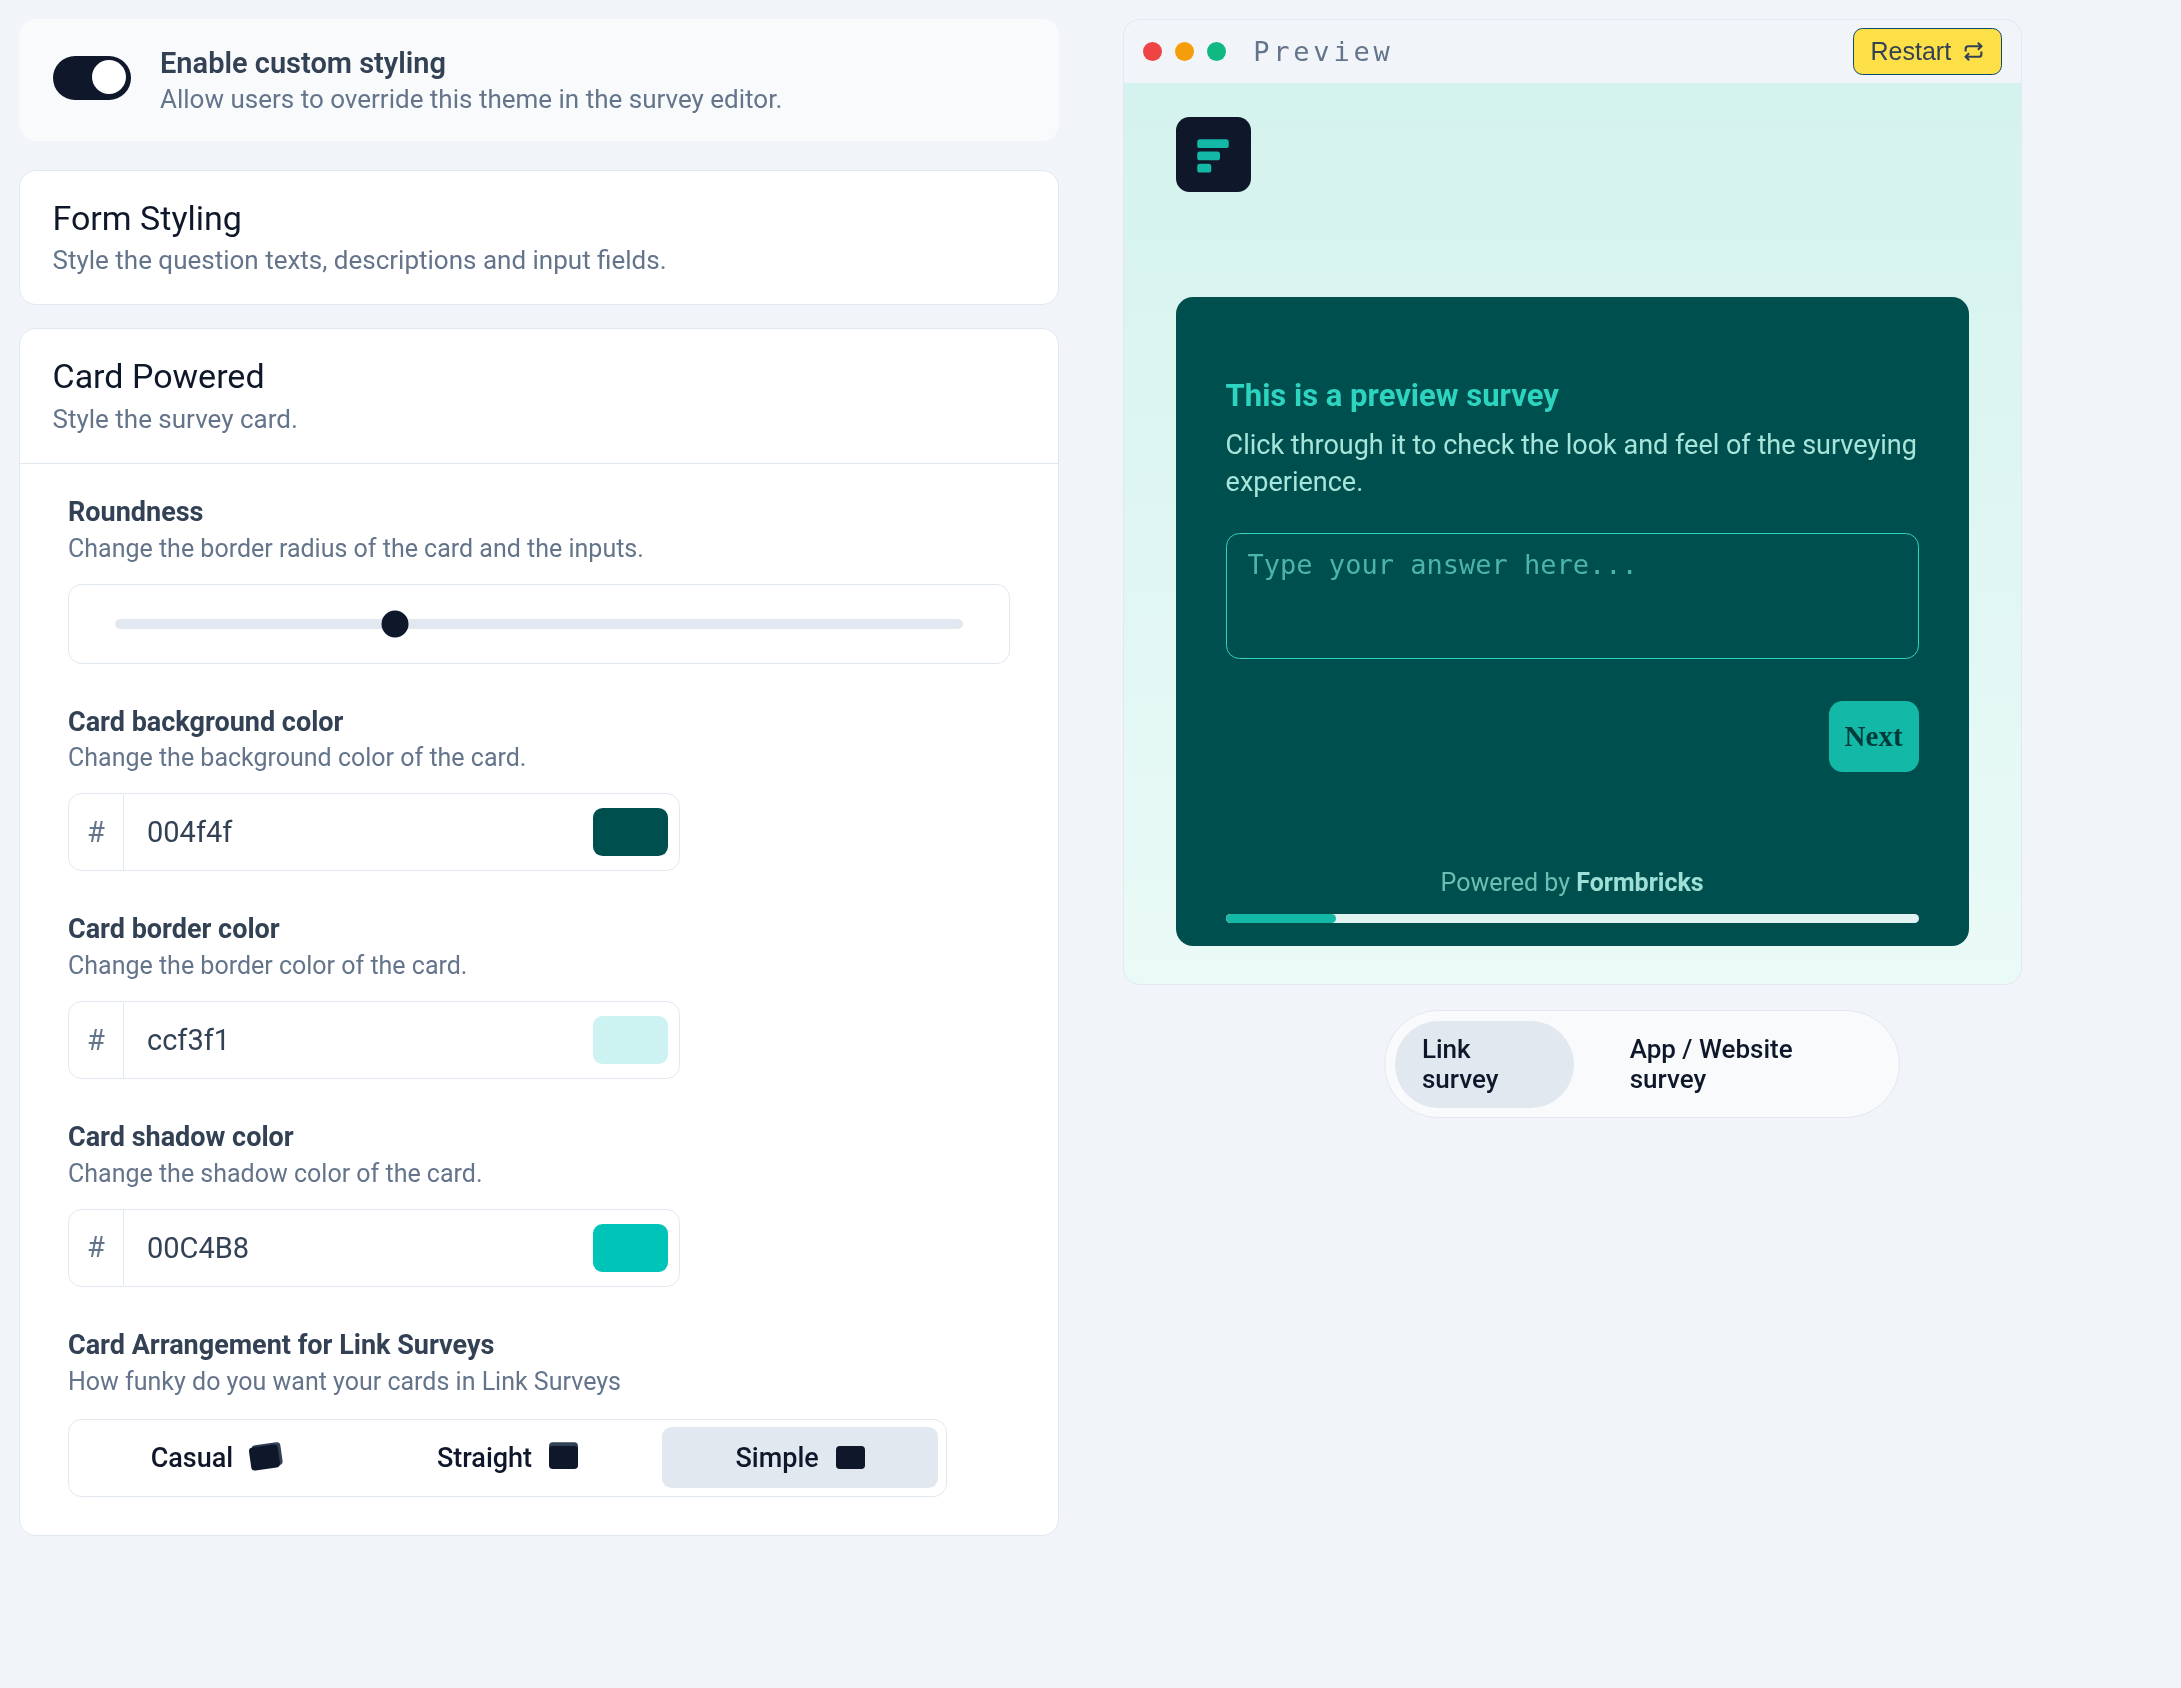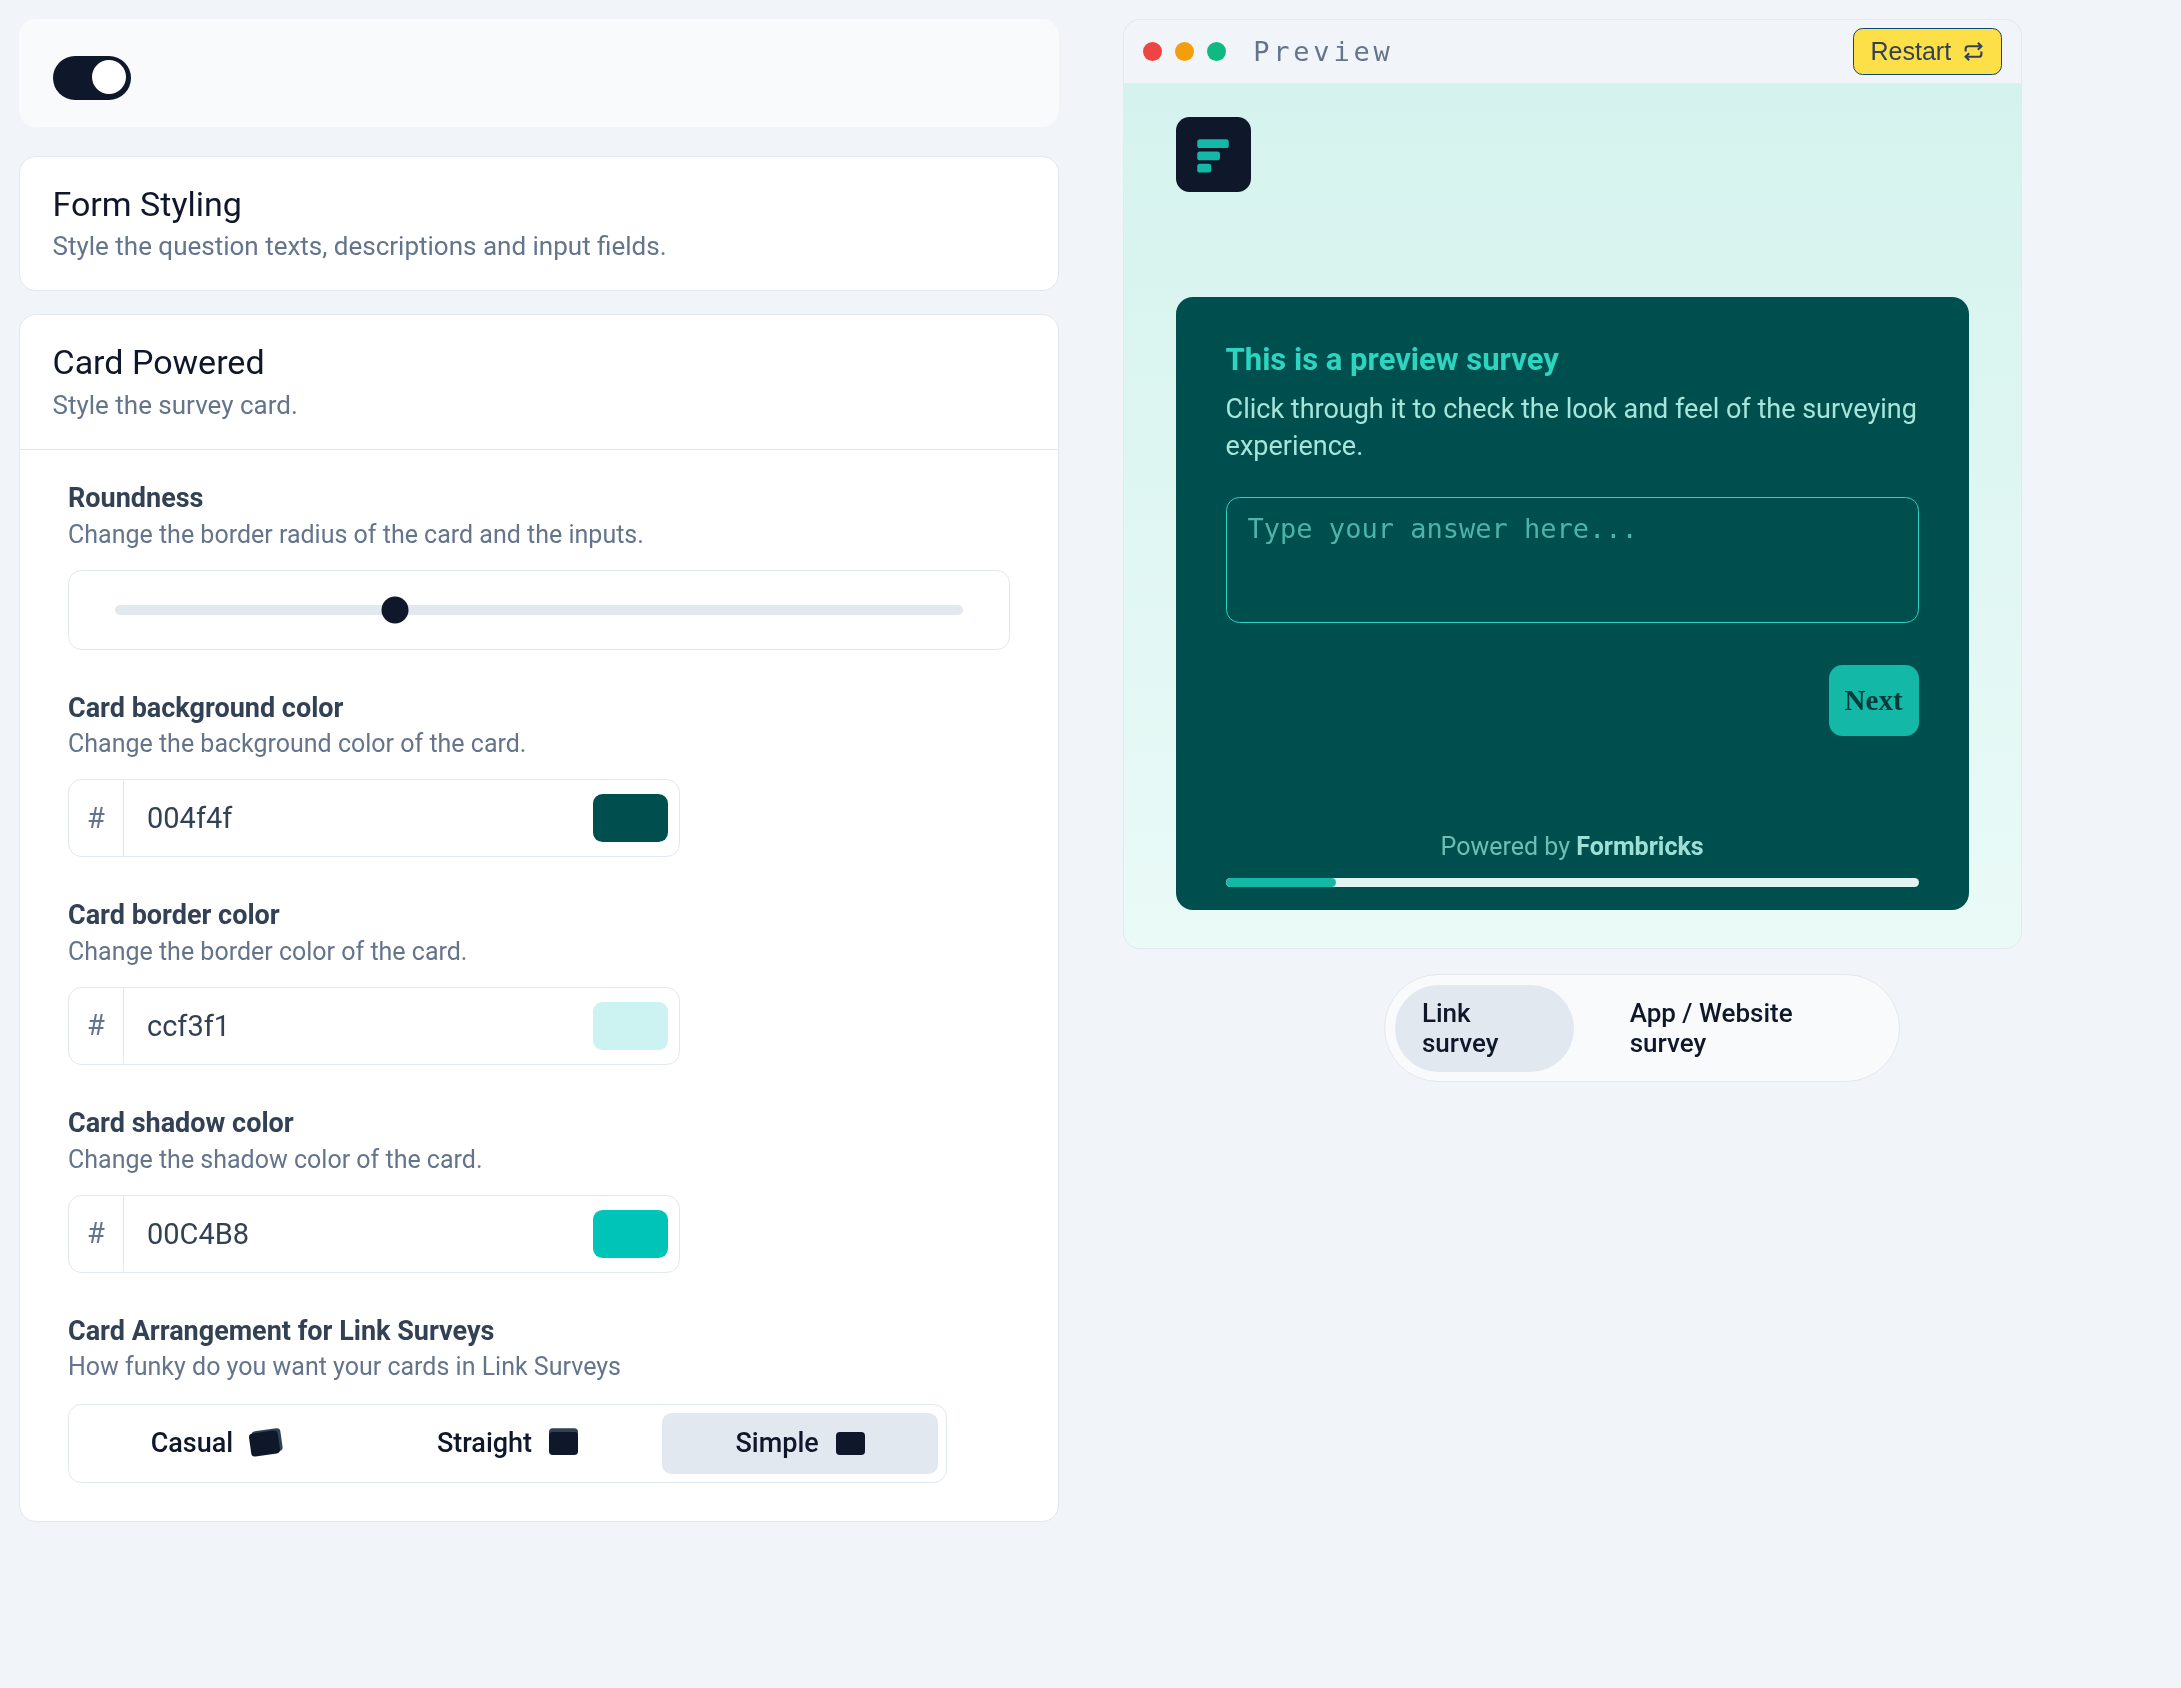--- a/index.html
+++ b/index.html
@@ -197,21 +197,21 @@
     border-radius: 13.4px;
     display: flex; align-items: center; justify-content: center;
     margin-bottom: 105px;
   }
   .survey-card {
     background: #004f4f;
     border-radius: 17px;
     padding: 44px 50px 23px;
     color: #d1fae5;
   }
-  .survey-title { font-size: 31px; font-weight: 700; color: #2dd4bf; }
+  .survey-title { font-size: 31px; font-weight: 700; color: #2dd4bf; margin-top: 36px; }
   .survey-desc  { font-size: 27px; color: #a7e5db; margin-top: 13.4px; line-height: 1.35; }
   .survey-input {
     margin-top: 32.5px;
     width: 100%;
     height: 126px;
     border-radius: 13.4px;
     border: 1.9px solid #2dd4bf;
     background: #004f4f;
     padding: 15.3px 21px;
     font-size: 27px;
@@ -256,20 +256,24 @@
 </style>
 </head>
 <body>
 
 <div class="app">
 
   <div class="left-col">
     <div class="enable-card">
       <div class="toggle">
         <div class="toggle-knob"></div>
+      </div>
+      <div>
+        <div class="enable-title">Enable custom styling</div>
+        <div class="enable-desc">Allow users to override this theme in the survey editor.</div>
       </div>
     </div>
 
     <div class="panel" style="background:#fff;">
       <div class="panel-header">
         <div class="panel-title">Form Styling</div>
         <div class="panel-desc">Style the question texts, descriptions and input fields.</div>
       </div>
     </div>
 

